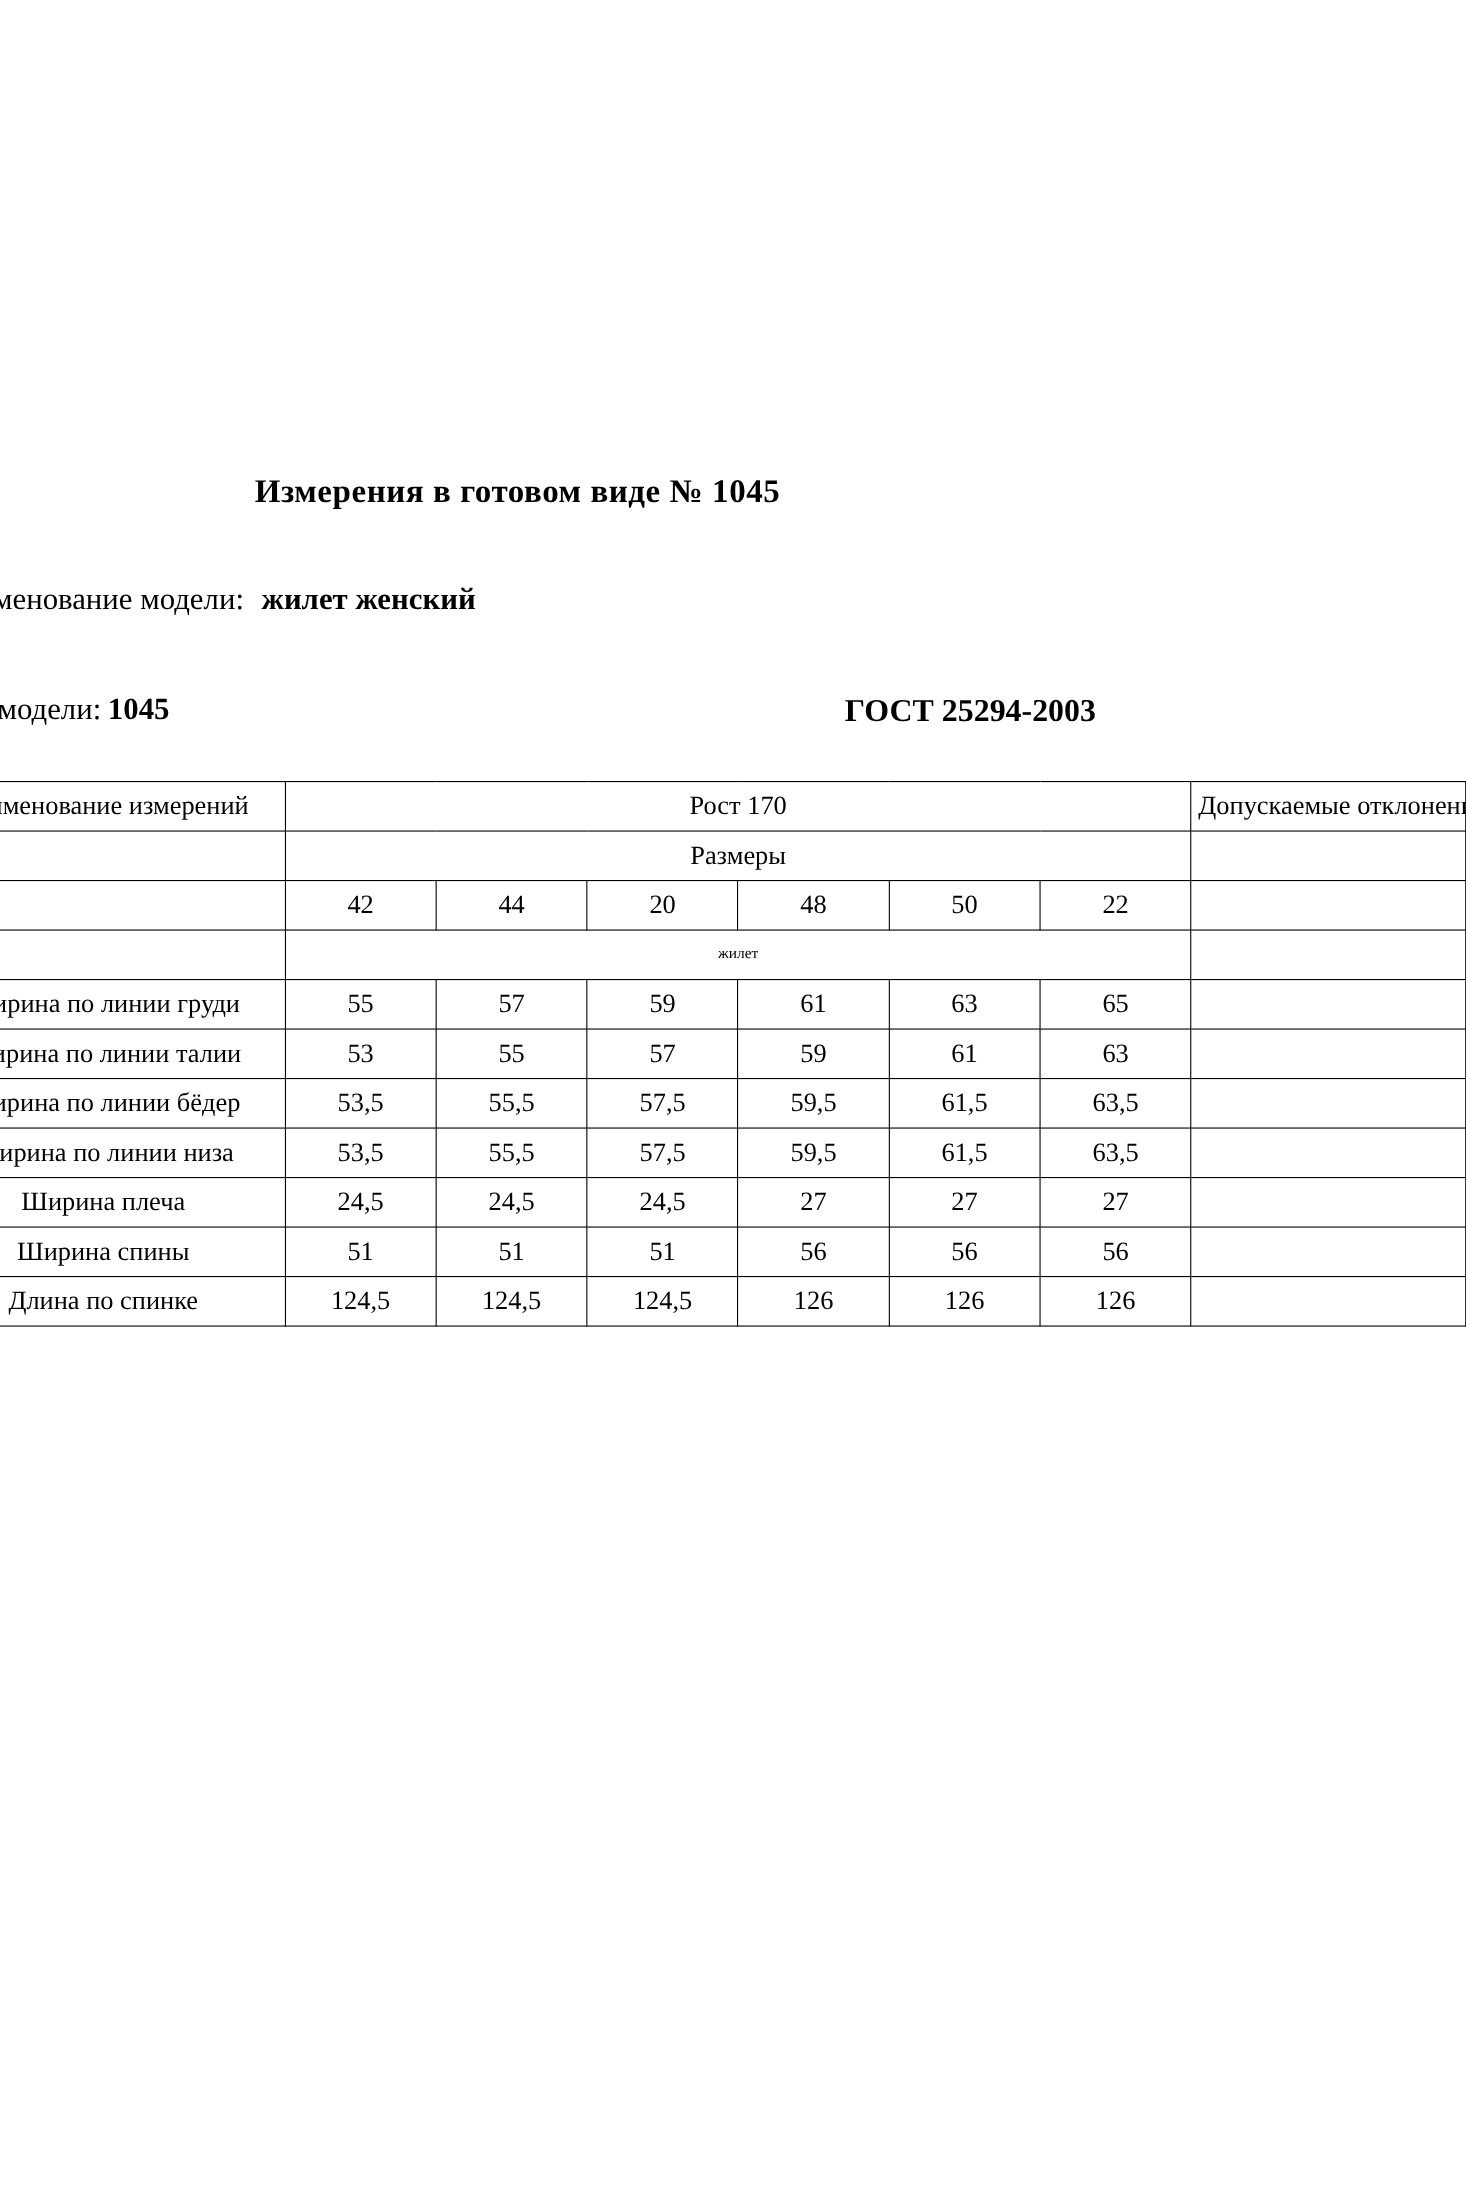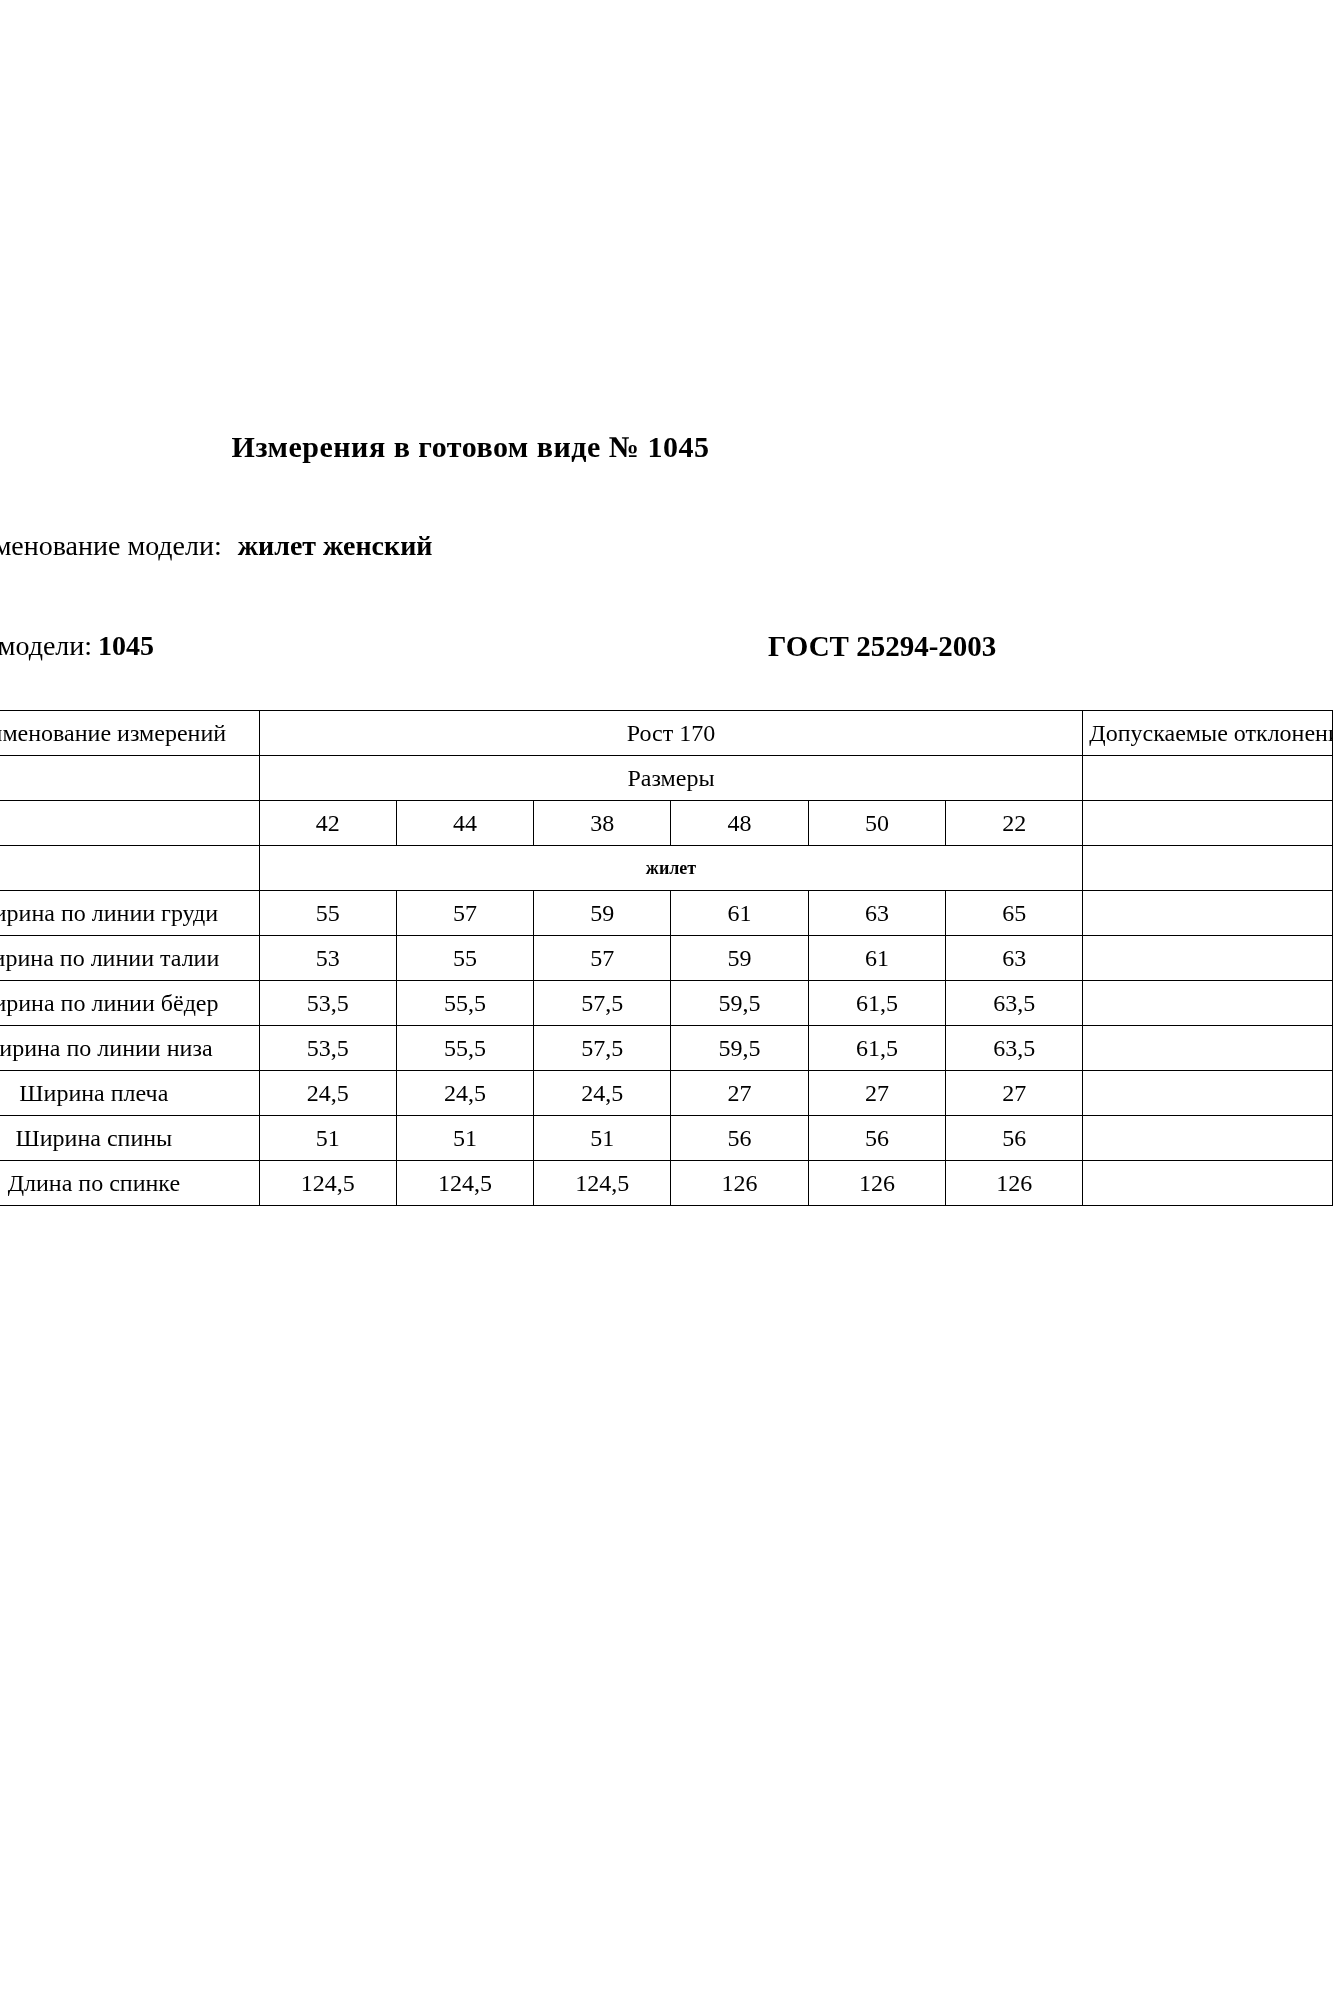--- a/index.html
+++ b/index.html
@@ -105,22 +105,21 @@
     vertical-align: top;
     padding-top: 10px;
   }
   td.size-label {
     height: 44px;
     margin-left: 38px;
   }
   td.group-row {
     text-align: left;
     padding-left: 180px;
-    font-size: 18px;
-    font-weight: bold;
+    font-size: 14px;
   }
   .col-name { width: 265px; }
   .col-size { width: 110px; }
   .col-dev  { width: 200px; }
 </style>
 </head>
 <body>
 
 <div class="page">
 
@@ -155,21 +154,21 @@
       </tr>
       <tr>
         <td></td>
         <td colspan="6">Размеры</td>
         <td></td>
       </tr>
       <tr>
         <td></td>
         <td class="size-label">42</td>
         <td class="size-label">44</td>
-        <td class="size-label">38</td>
+        <td class="size-label">20</td>
         <td class="size-label">48</td>
         <td class="size-label">50</td>
         <td class="size-label">22</td>
         <td></td>
       </tr>
       <tr>
         <td></td>
         <td class="group-row" colspan="6">жилет</td>
         <td></td>
       </tr>

